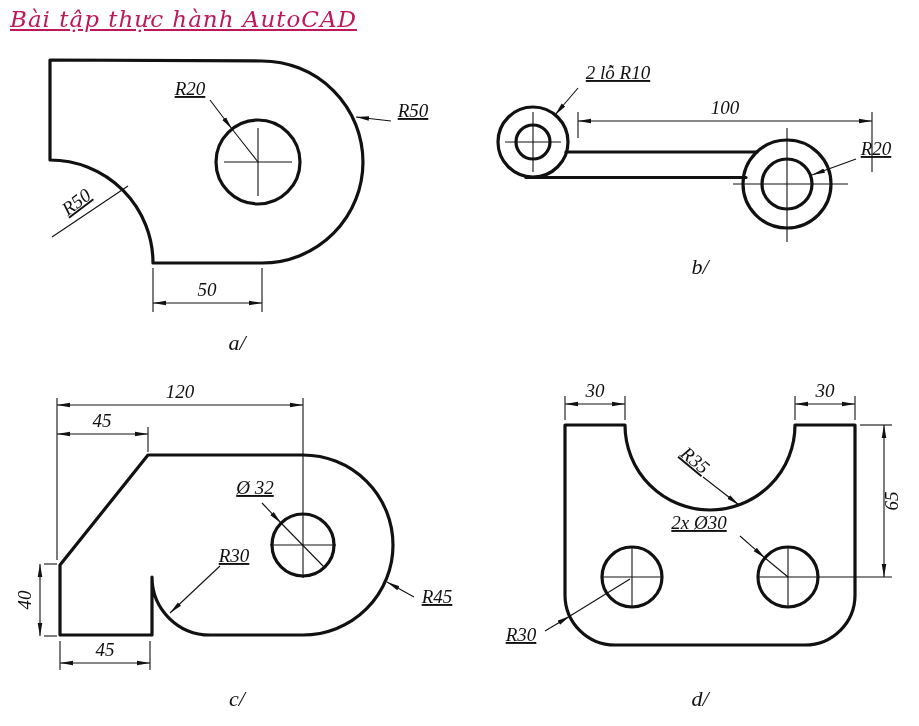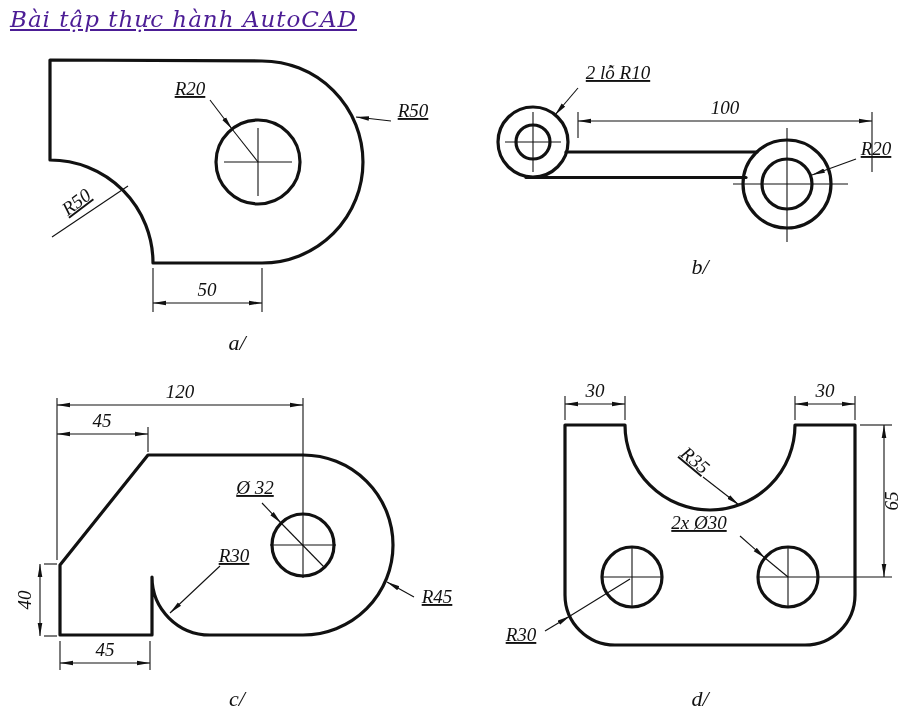--- a/index.html
+++ b/index.html
@@ -3,21 +3,21 @@
 <meta charset="utf-8">
 <style>
   html,body{margin:0;padding:0;}
   body{
     width:919px;height:726px;background:#ffffff;overflow:hidden;
     font-family:"Liberation Serif", serif;
   }
   .page{position:relative;width:919px;height:726px;background:#fff;}
   .hdr{
     position:absolute;left:10px;top:6px;
-    font-style:italic;font-size:23px;color:#4c1d95;
+    font-style:italic;font-size:23px;color:#be185d;
     text-decoration:underline;letter-spacing:1px;
     font-family:"DejaVu Serif", serif;
   }
   svg{position:absolute;left:0;top:0;}
   .outline{fill:none;stroke:#111;stroke-width:3.2;stroke-linejoin:round;stroke-linecap:round;}
   .thin{fill:none;stroke:#111;stroke-width:1.1;}
   .lbl{font-family:"Liberation Serif", serif;font-style:italic;font-size:19px;fill:#111;text-decoration:underline;}
   .dimtxt{font-family:"Liberation Serif", serif;font-style:italic;font-size:19px;fill:#111;}
   .cap{font-family:"Liberation Serif", serif;font-style:italic;font-size:22px;fill:#111;}
 </style>

